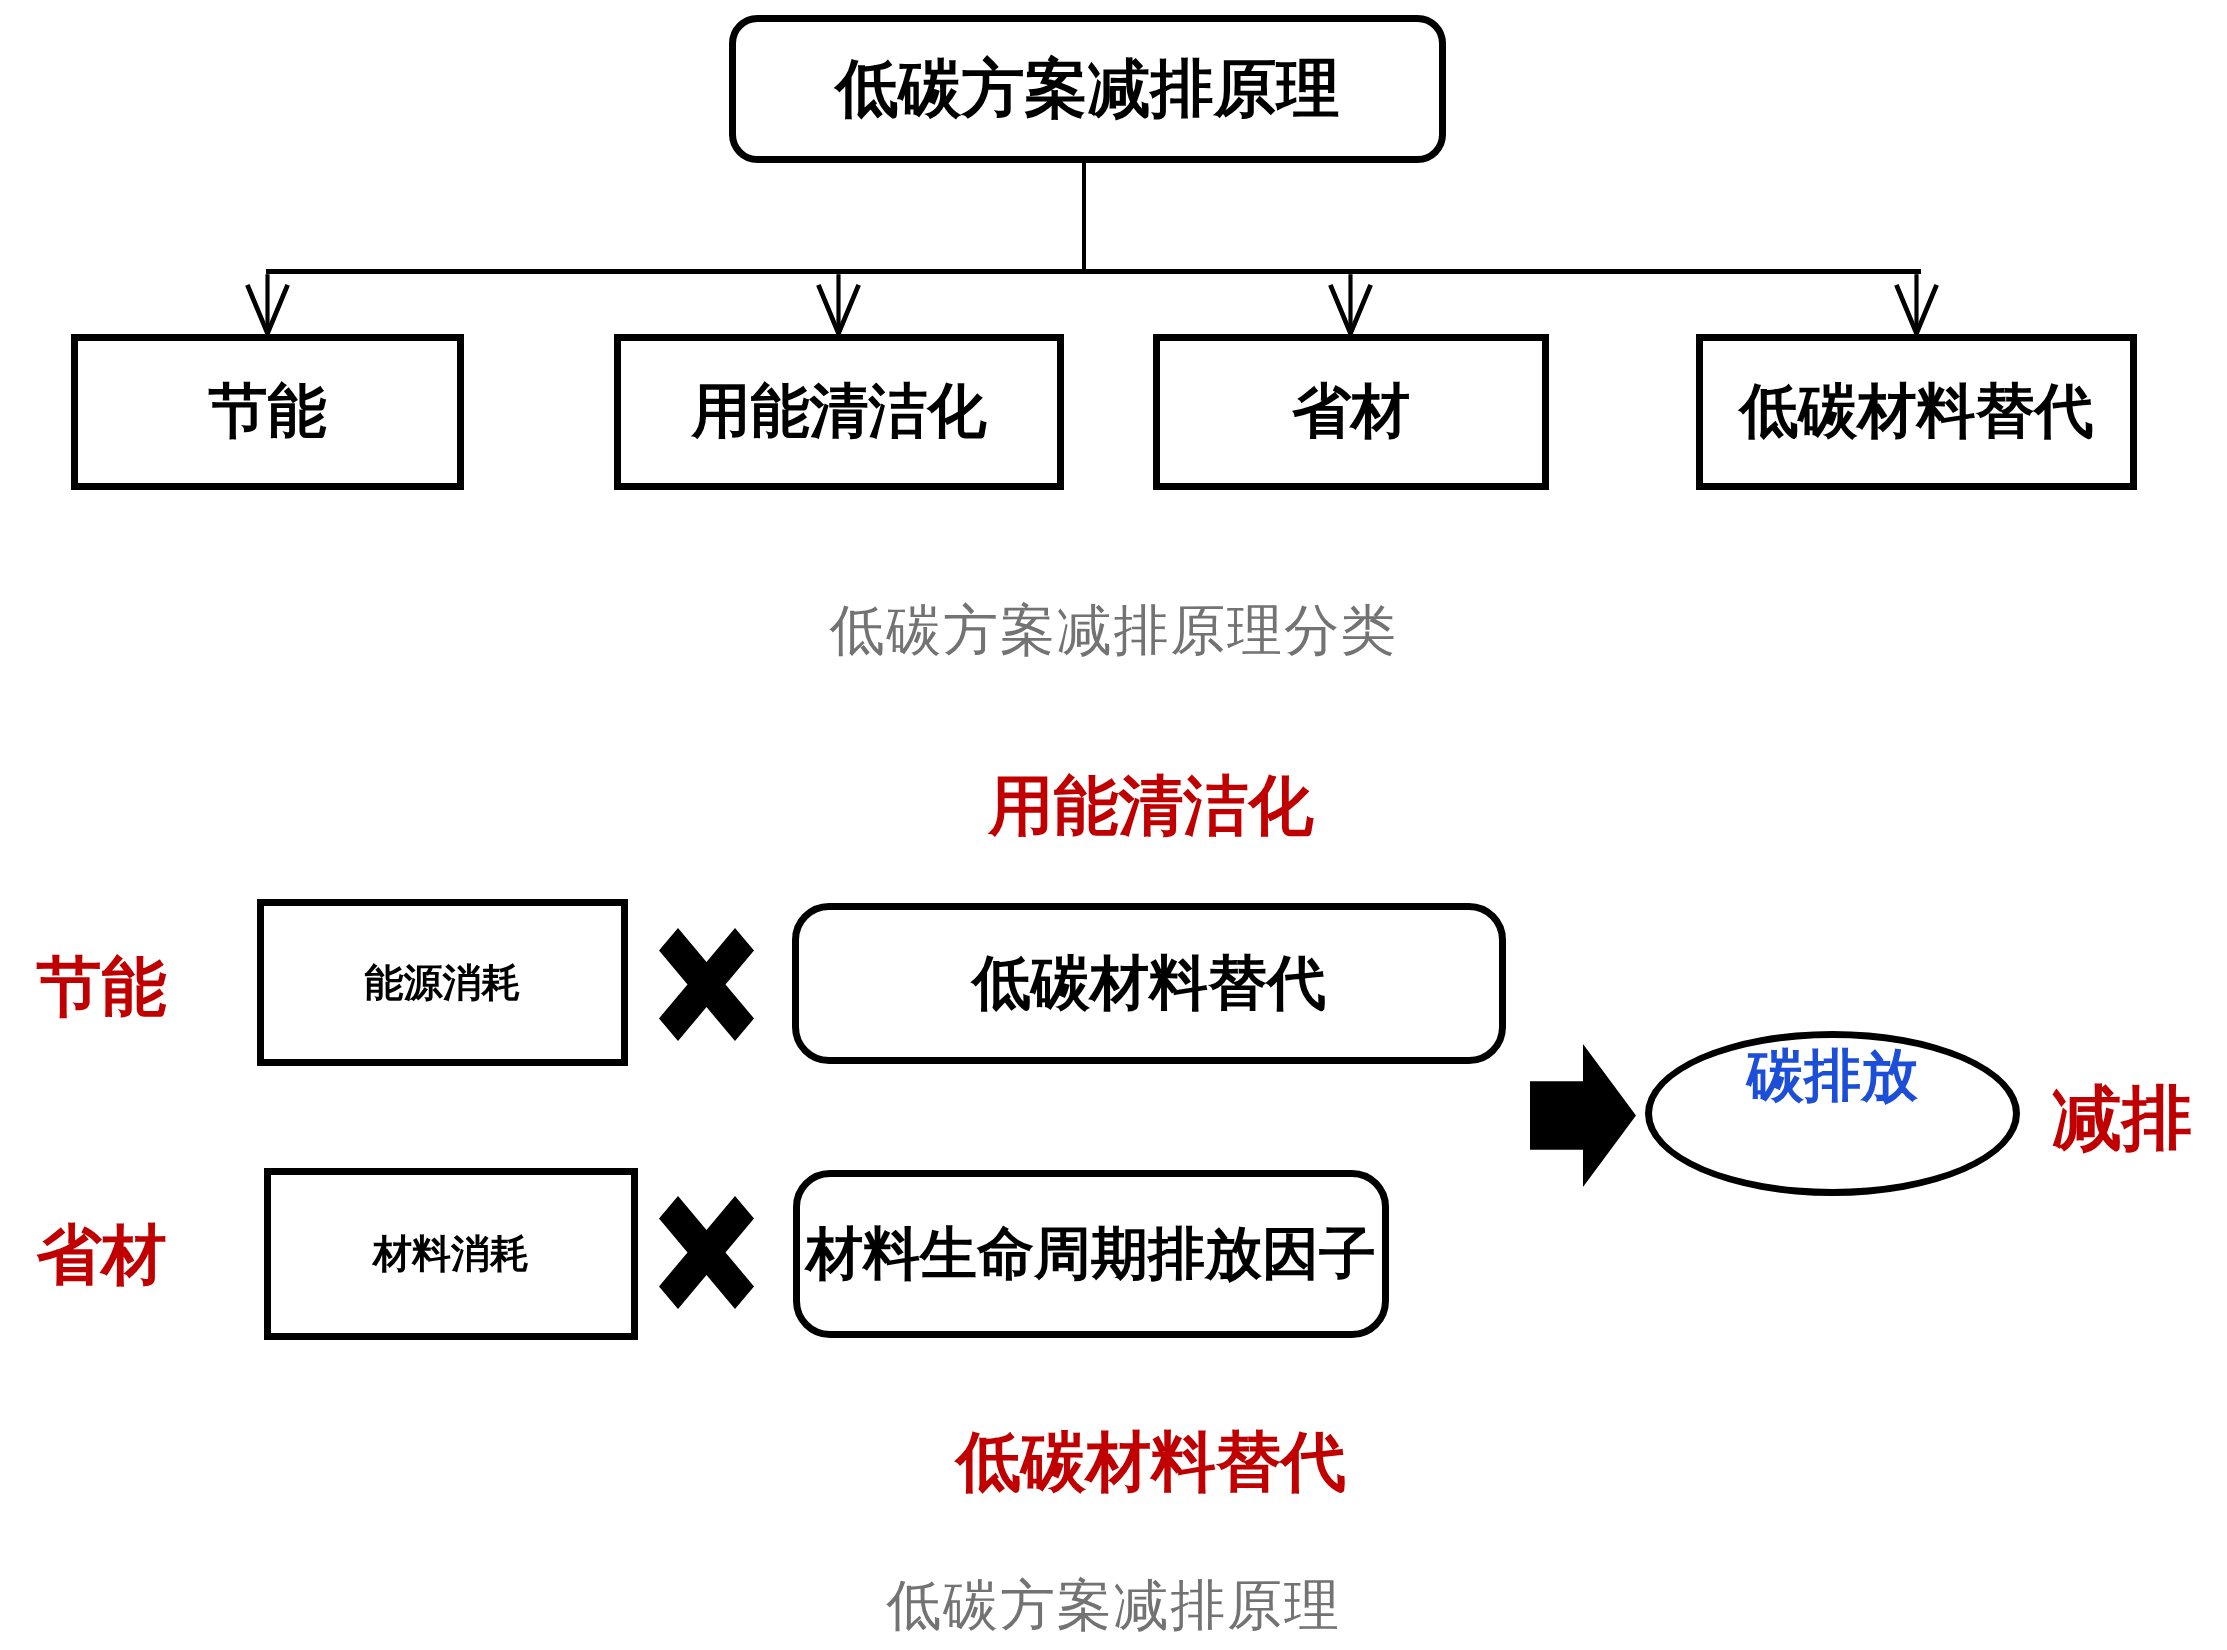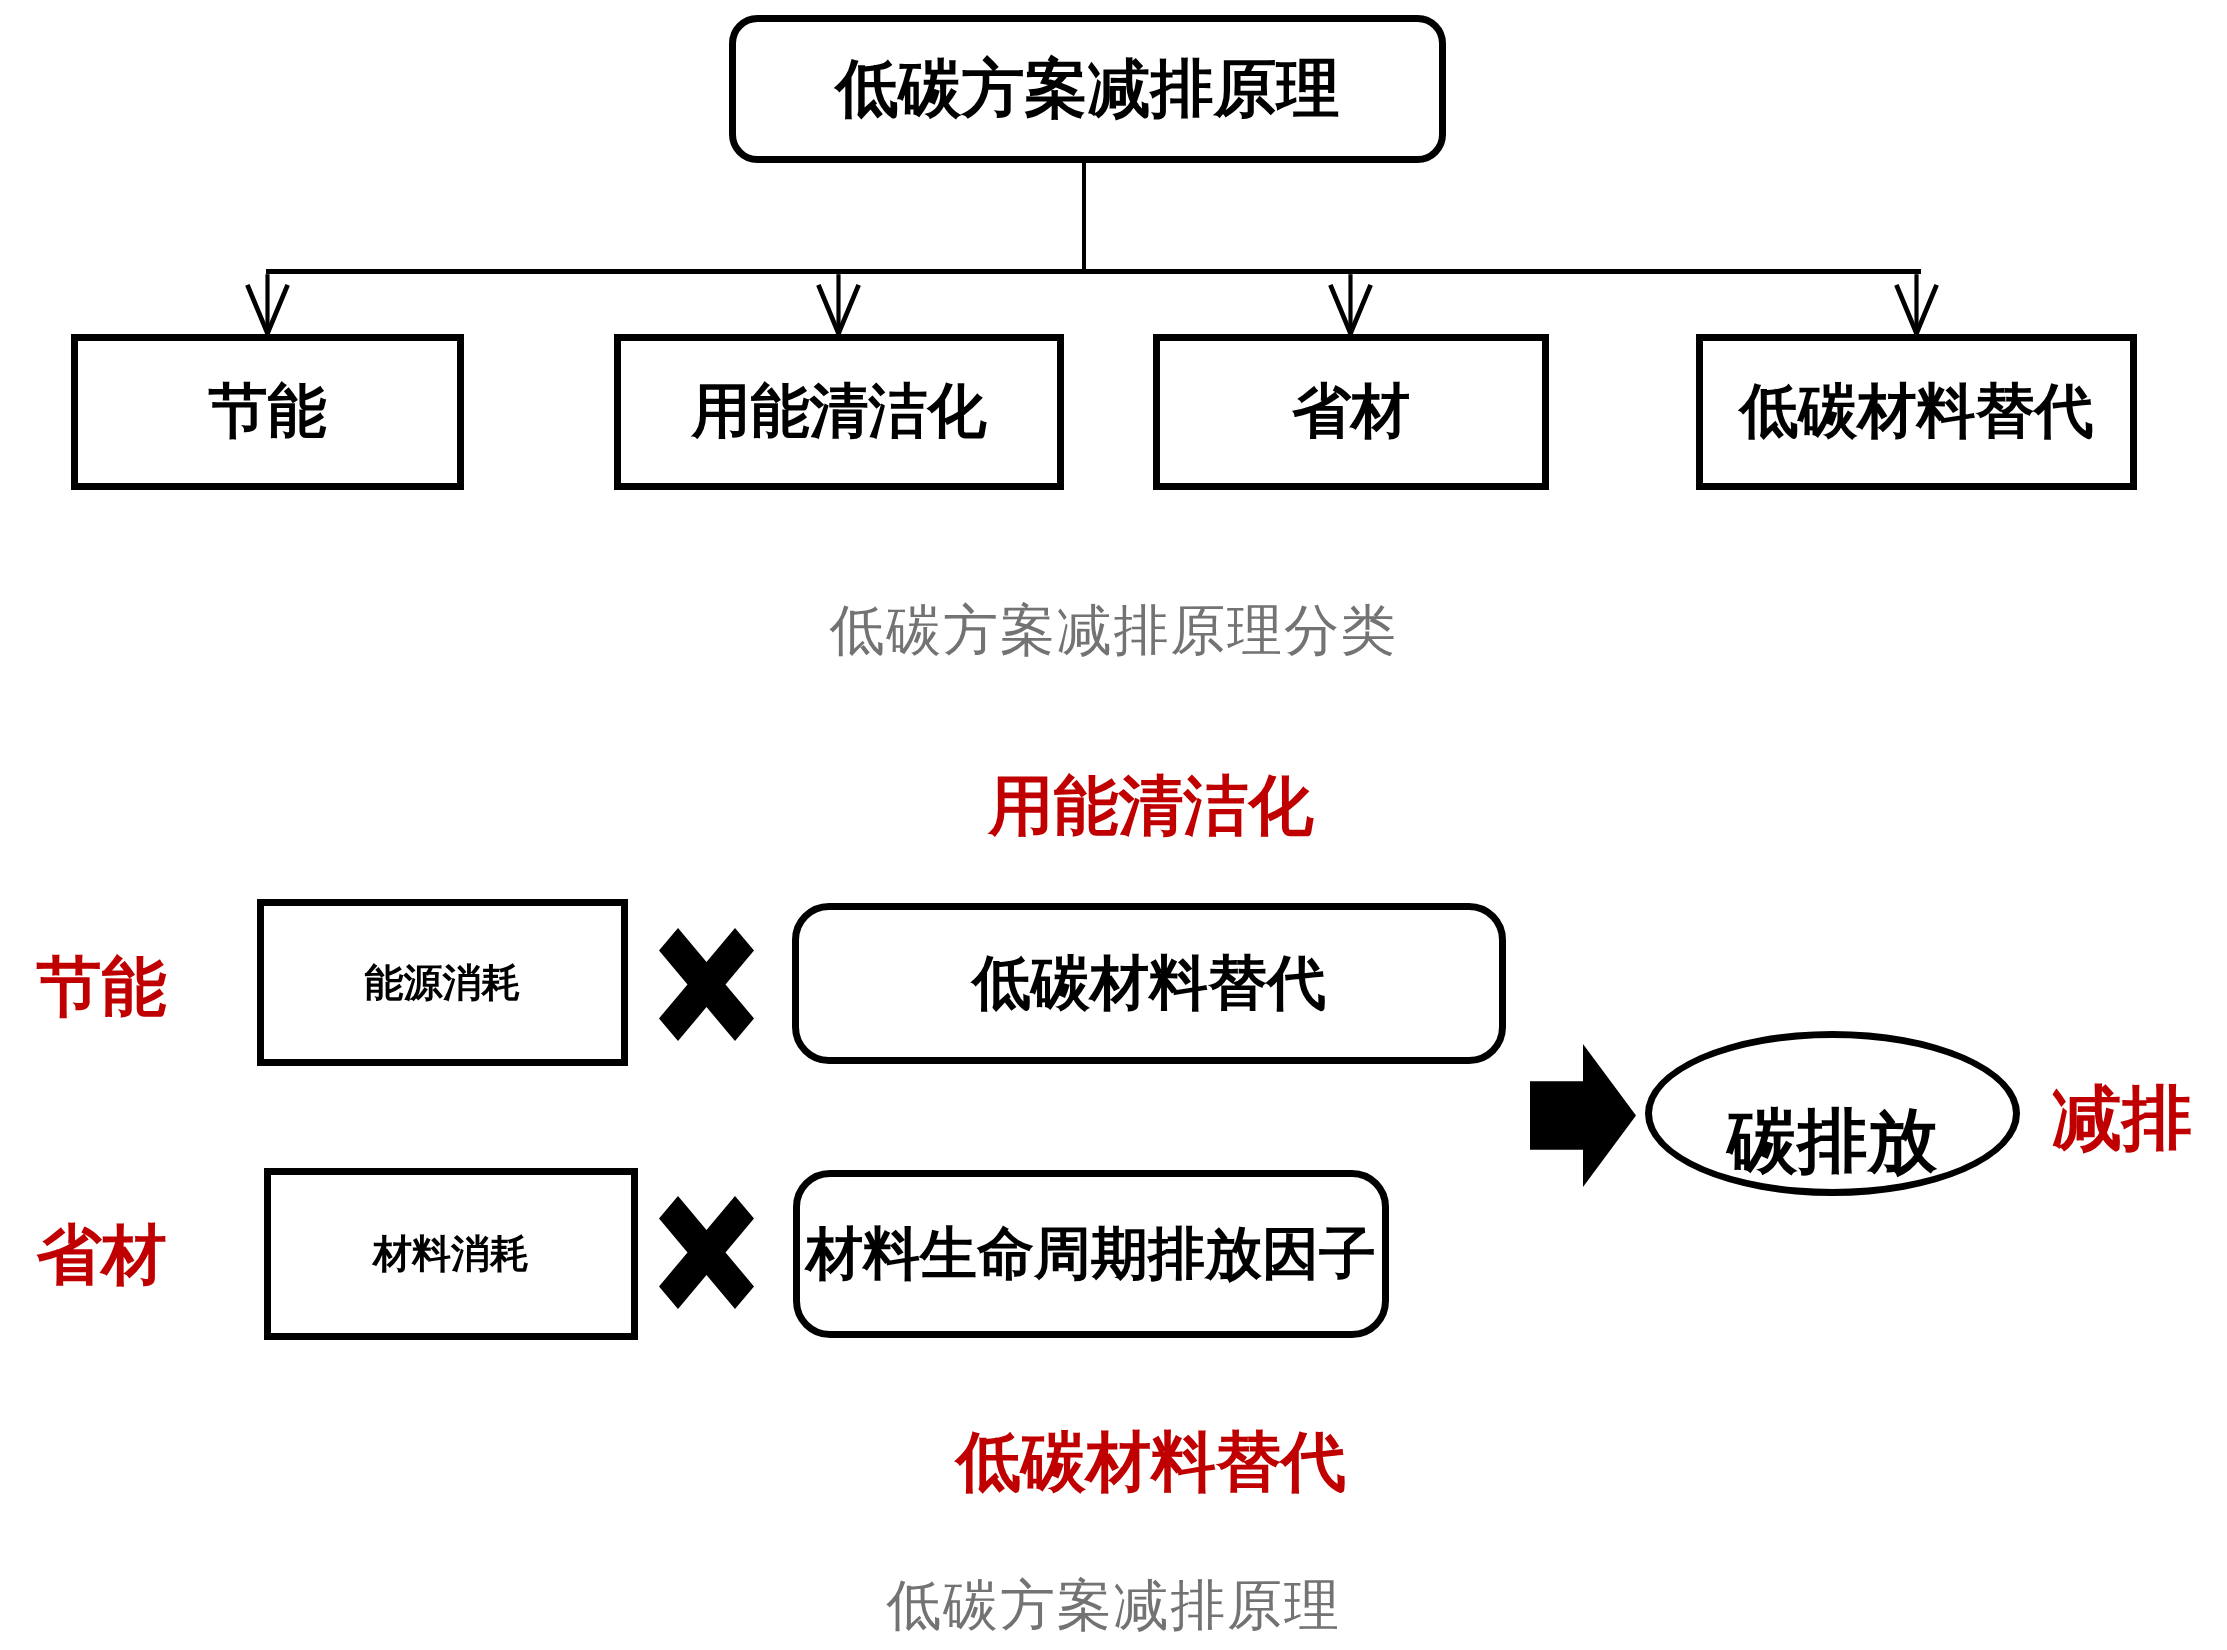--- a/index.html
+++ b/index.html
@@ -54,22 +54,22 @@
   .rbox{border-radius:37px;}
   .rb1{left:792px;top:903px;width:714px;height:161px;font-size:59px;}
   .rb2{left:793px;top:1170px;width:596px;height:168px;font-size:57px;}
   .xmark{width:95px;height:113px;}
   .x1{left:659px;top:928px;}
   .x2{left:659px;top:1196px;}
   .bigarrow{left:1530px;top:1044px;width:106px;height:143px;}
   .ellipse{
     left:1645px;top:1031px;width:375px;height:165px;
     box-sizing:border-box;border:7.1px solid #000;border-radius:50%;
-    background:#fff;display:flex;align-items:flex-end;justify-content:center;
-    font-weight:700;font-size:70px;color:#000000;white-space:nowrap;
+    background:#fff;display:flex;align-items:flex-start;justify-content:center;
+    font-weight:700;font-size:57px;color:#1d4ed8;white-space:nowrap;
   }
   .downarrow{top:274px;width:77px;height:62px;}
   .da0{left:229px;} .da1{left:800px;} .da2{left:1312px;} .da3{left:1878px;}
 </style>
 </head>
 <body>
 
 <div id="canvas">
 
   <div class="abs node rootbox">

